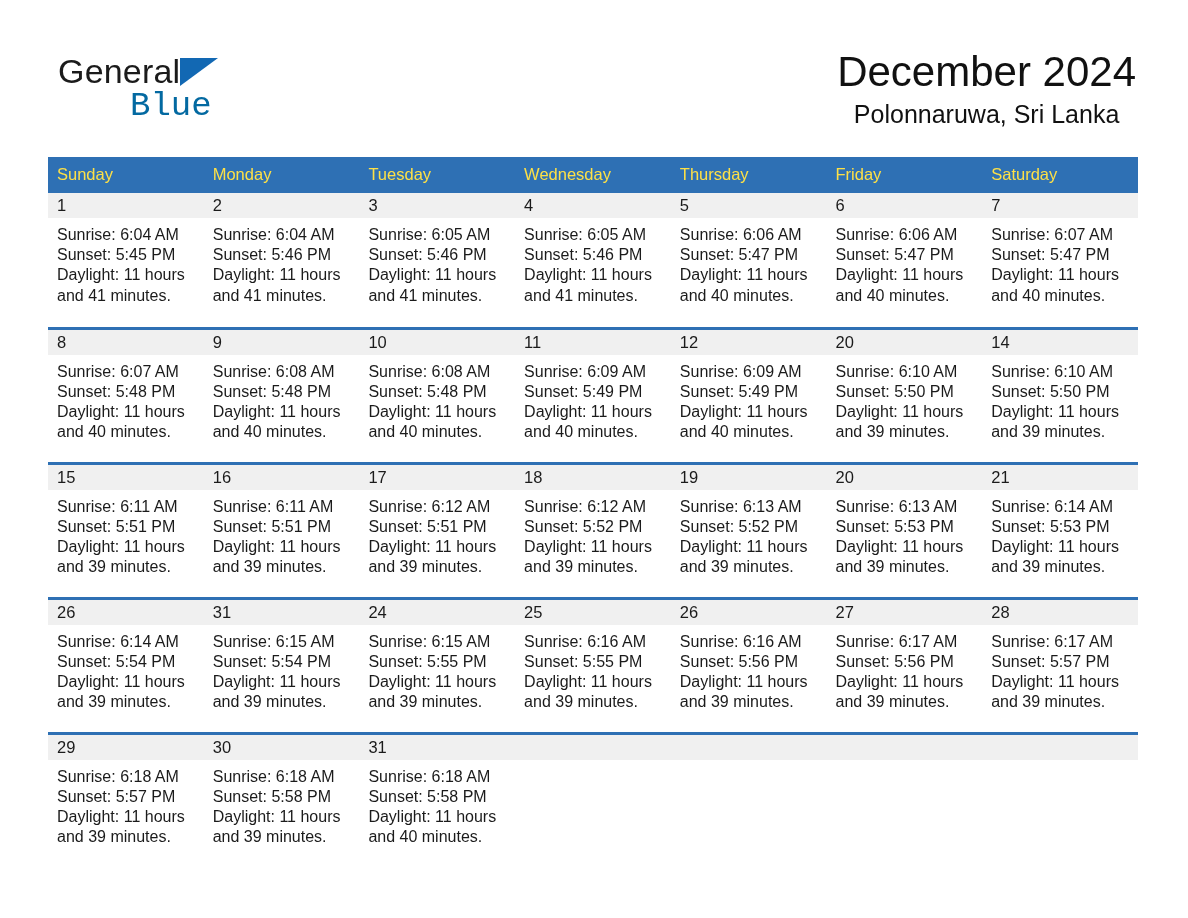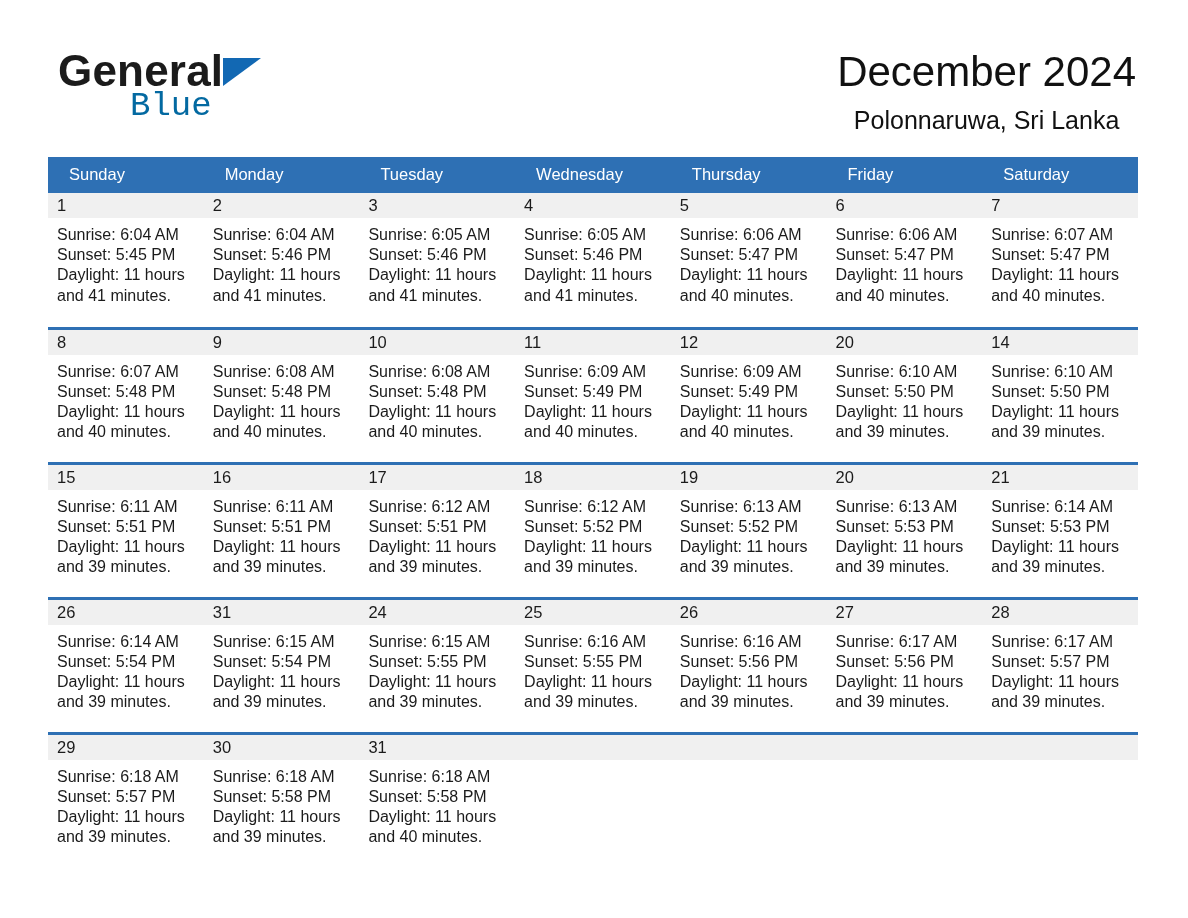--- a/index.html
+++ b/index.html
@@ -37,24 +37,24 @@
     position: absolute;
     left: 58px;
     top: 52px;
     width: 300px;
     height: 80px;
   }
   .brand-line1 {
     position: relative;
     height: 38px;
     line-height: 38px;
-    font-size: 44px;
+    font-size: 34px;
     letter-spacing: 0.2px;
     color: #1b1b1b;
-    font-weight: 700;
+    font-weight: 400;
     white-space: nowrap;
   }
   .brand-general {
     display: inline-block;
     vertical-align: top;
   }
   .brand-triangle {
     display: inline-block;
     vertical-align: top;
     margin-left: 0px;
@@ -83,46 +83,45 @@
     text-align: center;
   }
   .month-title {
     font-size: 42px;
     line-height: 52px;
     font-weight: 400;
     color: #111111;
     white-space: nowrap;
   }
   .location-title {
-    margin-top: 6px;
     font-size: 25px;
     line-height: 32px;
     font-weight: 400;
     color: #111111;
     white-space: nowrap;
   }
 
   
   .calendar {
     position: absolute;
     left: 48px;
     top: 157px;
     width: 1090px;
     border-collapse: collapse;
     table-layout: fixed;
   }
   .calendar col { width: 155.7px; }
 
   thead th {
     background: #2e70b4;
-    color: #ffffff;
+    color: #fde047;
     font-size: 16.5px;
     font-weight: 400;
     text-align: left;
-    padding: 8px 0 9px 21px;
+    padding: 8px 0 9px 9px;
     height: 33px;
     border: none;
   }
 
   tbody tr.week-row > td {
     vertical-align: top;
     padding: 0;
     border-top: 3px solid #2e70b4;
     height: 135px;
   }

